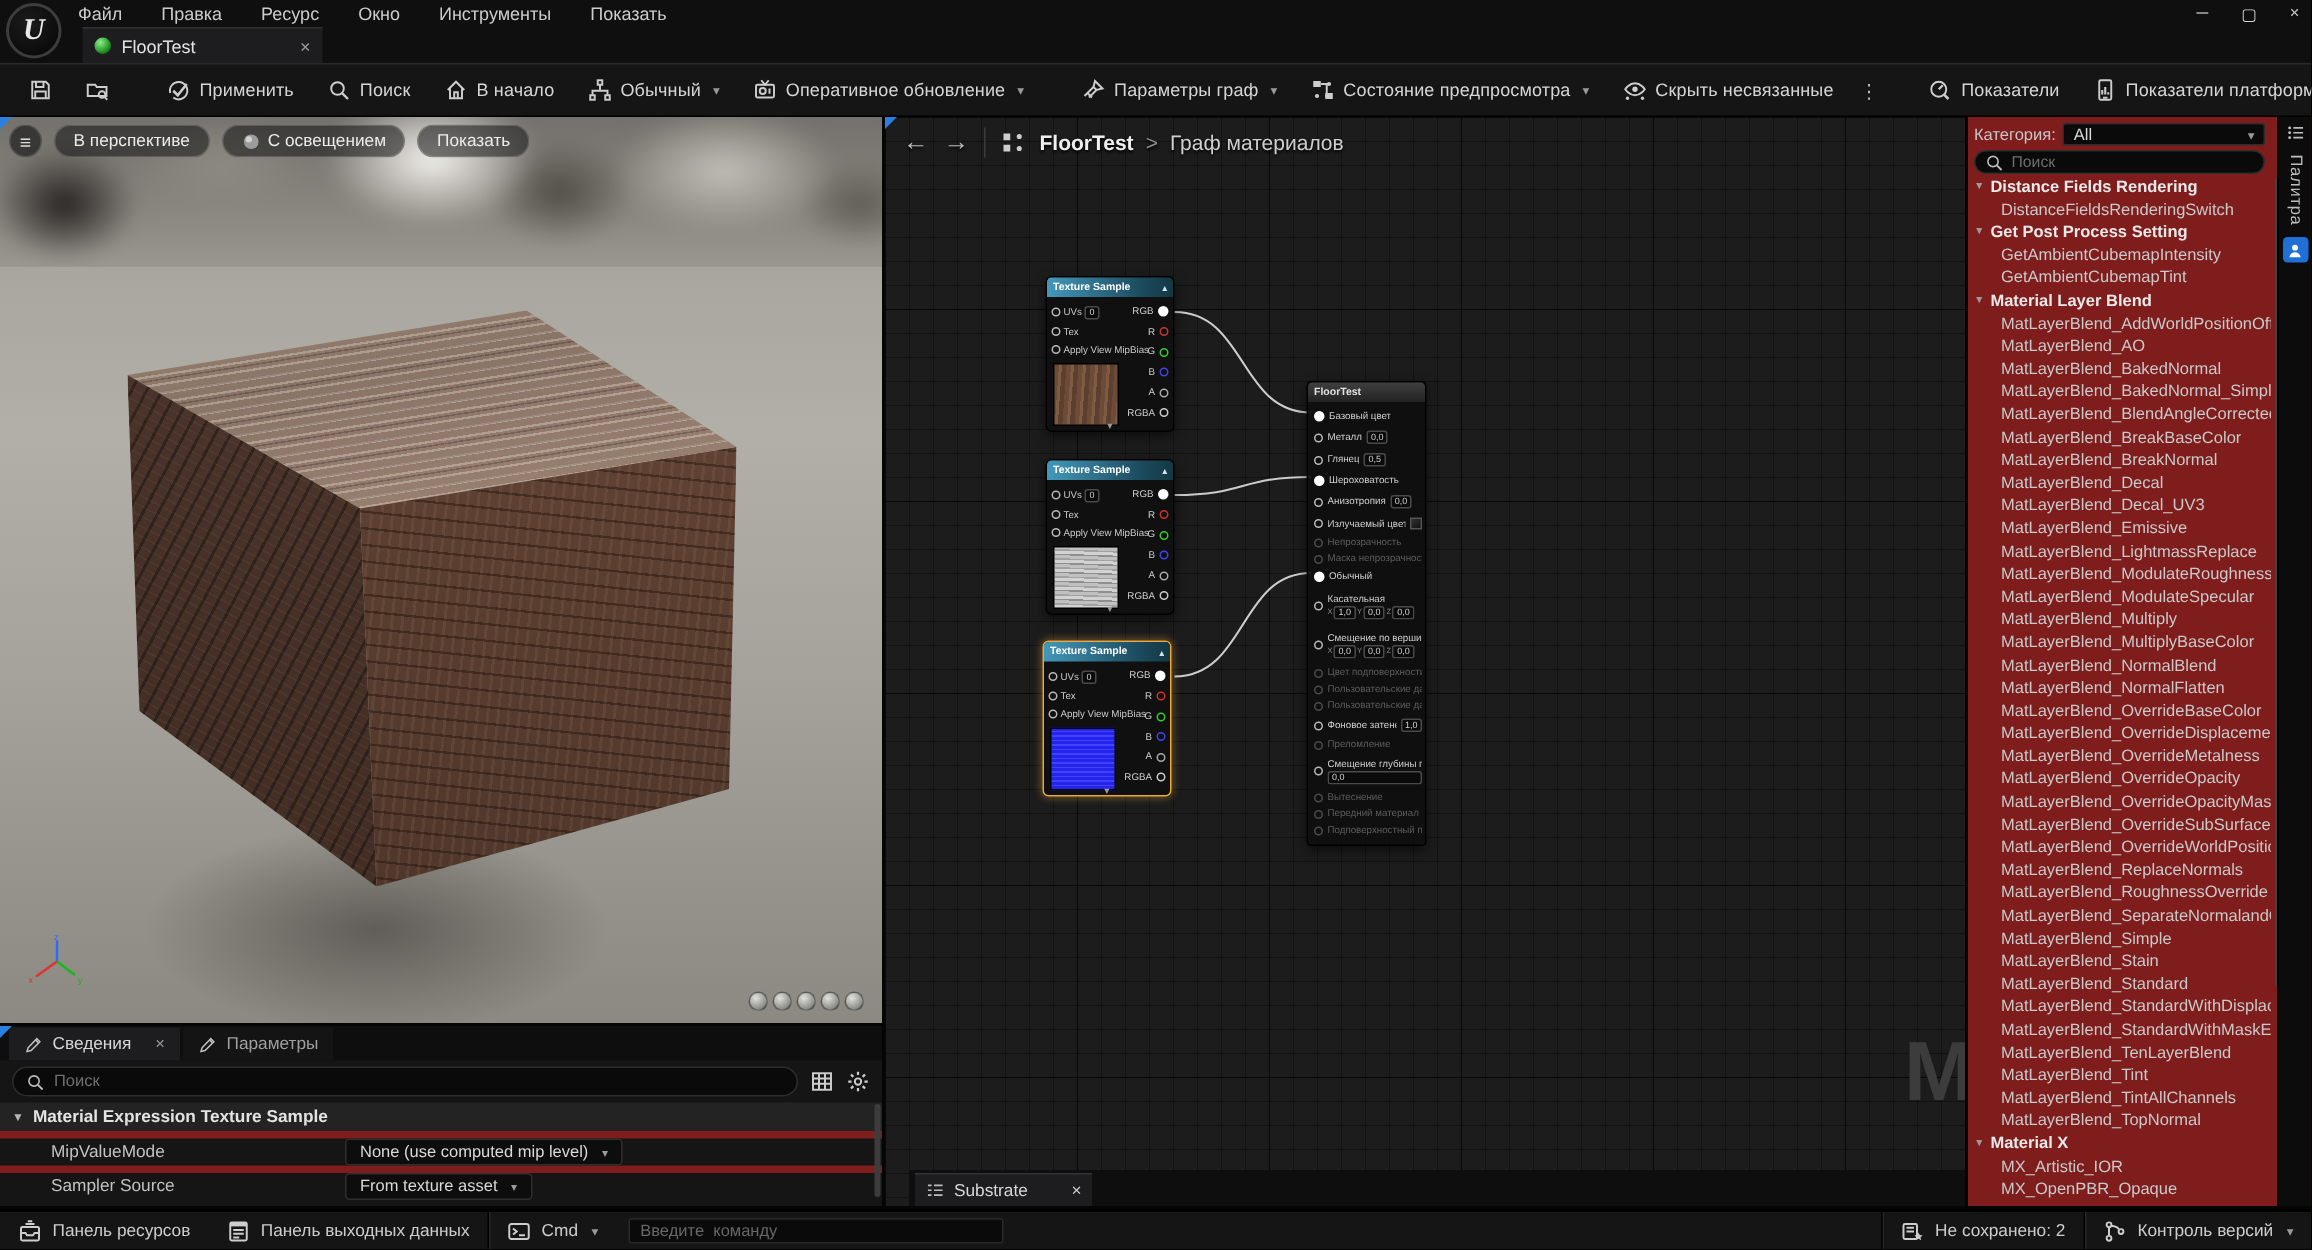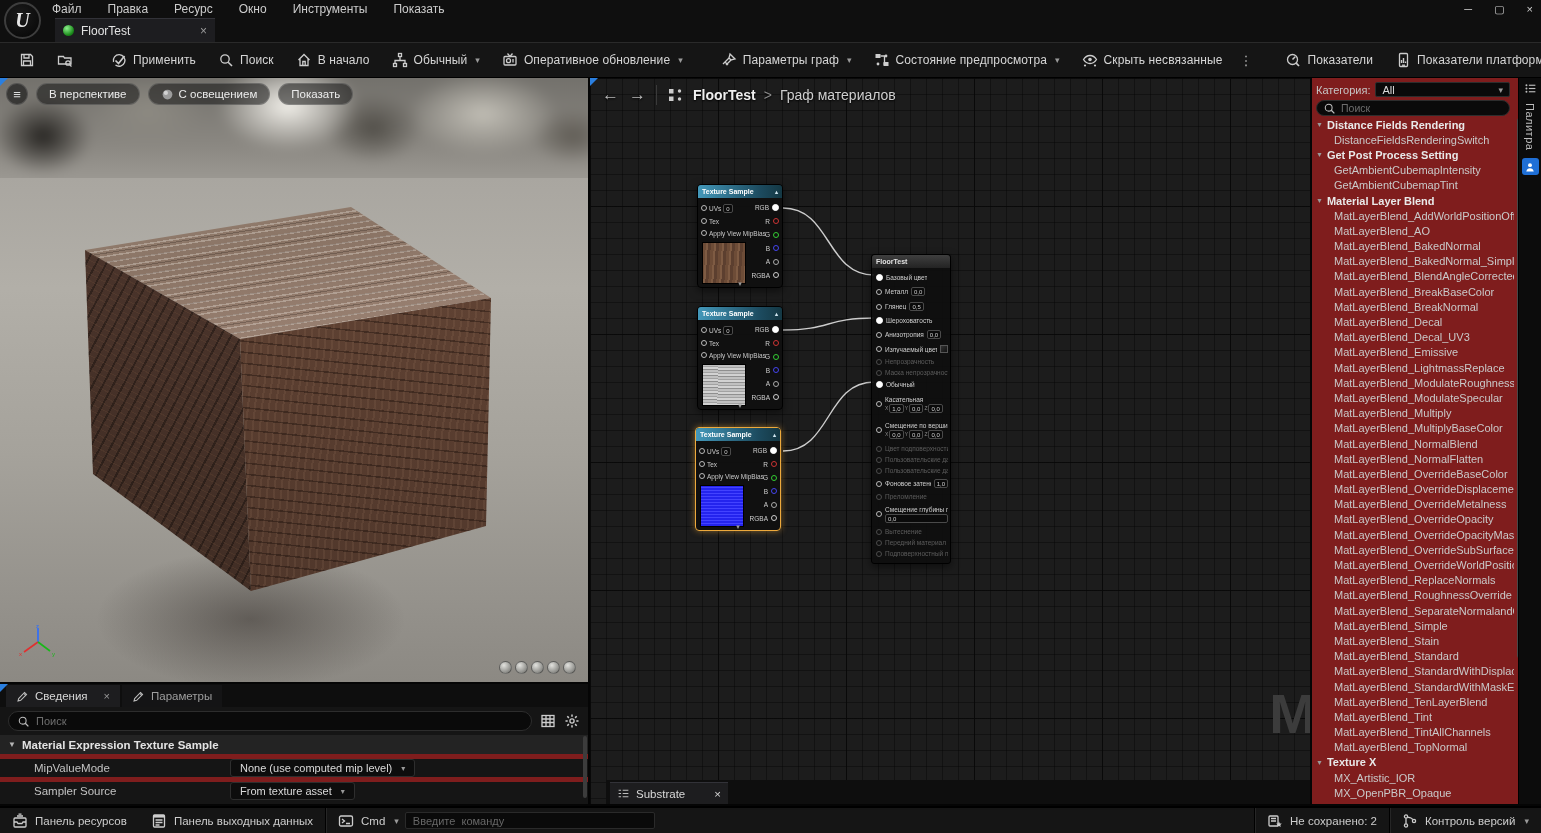--- a/index.html
+++ b/index.html
@@ -153,21 +153,21 @@
   .pal-scroll{position:absolute;left:205px;top:40px;width:5px;height:540px;background:#474747;border-radius:3px}
   .pal-strip{position:absolute;right:0;top:0;width:23px;height:726px;background:#0c0c0c;border-left:1px solid #000;display:flex;flex-direction:column;align-items:center;padding-top:4px;gap:8px}
   .pal-strip .vlabel{writing-mode:vertical-rl;font-size:11px;color:#bdbdbd;letter-spacing:.5px}
   .collab-btn{width:17px;height:17px;border-radius:3px;background:#1f6fd6;display:flex;align-items:center;justify-content:center}
   .collab-btn svg{width:12px;height:12px}
 
   
   .statusbar{position:absolute;left:0;top:806px;width:1541px;height:27px;background:#151515;border-top:2px solid #000;display:flex;align-items:center;font-size:11.5px;color:#cdcdcd;z-index:5}
   .sb-btn{display:flex;align-items:center;gap:7px;padding:0 12px;height:100%;white-space:nowrap}
   .sb-sep{width:1px;height:100%;background:#000;box-shadow:1px 0 0 #262626}
-  .cmd-input{width:250px;height:17px;background:#0a0a0a;border:1px solid #2a2a2a;border-radius:2px;margin-left:6px;display:flex;align-items:center;padding:0 7px}
+  .cmd-input{width:250px;height:17px;background:#0a0a0a;border:1px solid #2a2a2a;border-radius:2px;margin-left:20px;display:flex;align-items:center;padding:0 7px}
   .cmd-input input{width:100%;background:transparent;border:0;outline:none;color:#cfcfcf;font-size:11px;font-family:"Liberation Sans",sans-serif}
   .cmd-input input::placeholder{color:#676767}
   .sb-right{margin-left:auto;display:flex;align-items:flex-start;height:100%}
 </style>
 </head>
 <body>
 
 <div class="app">
 
   <div class="menubar">
@@ -808,21 +808,21 @@
         <div class="pal-item">MatLayerBlend_Stain</div>
         <div class="pal-item">MatLayerBlend_Standard</div>
         <div class="pal-item">MatLayerBlend_StandardWithDisplacement</div>
         <div class="pal-item">MatLayerBlend_StandardWithMaskEmissive</div>
         <div class="pal-item">MatLayerBlend_TenLayerBlend</div>
         <div class="pal-item">MatLayerBlend_Tint</div>
         <div class="pal-item">MatLayerBlend_TintAllChannels</div>
         <div class="pal-item">MatLayerBlend_TopNormal</div>
         <div class="pal-cat">
           <span class="tri">▼</span>
-          <span>Texture X</span>
+          <span>Material X</span>
         </div>
         <div class="pal-item">MX_Artistic_IOR</div>
         <div class="pal-item">MX_OpenPBR_Opaque</div>
       </div>
     <div class="pal-scroll"></div>
     <div class="pal-strip">
       <span class="ic-sm" id="pal-tab-icon">
           <svg viewBox="0 0 16 16">
             <circle cx="3" cy="4" r="1.2" fill="currentColor"></circle>
             <path d="M6 4h8" stroke="currentColor" stroke-width="1.4"></path>

